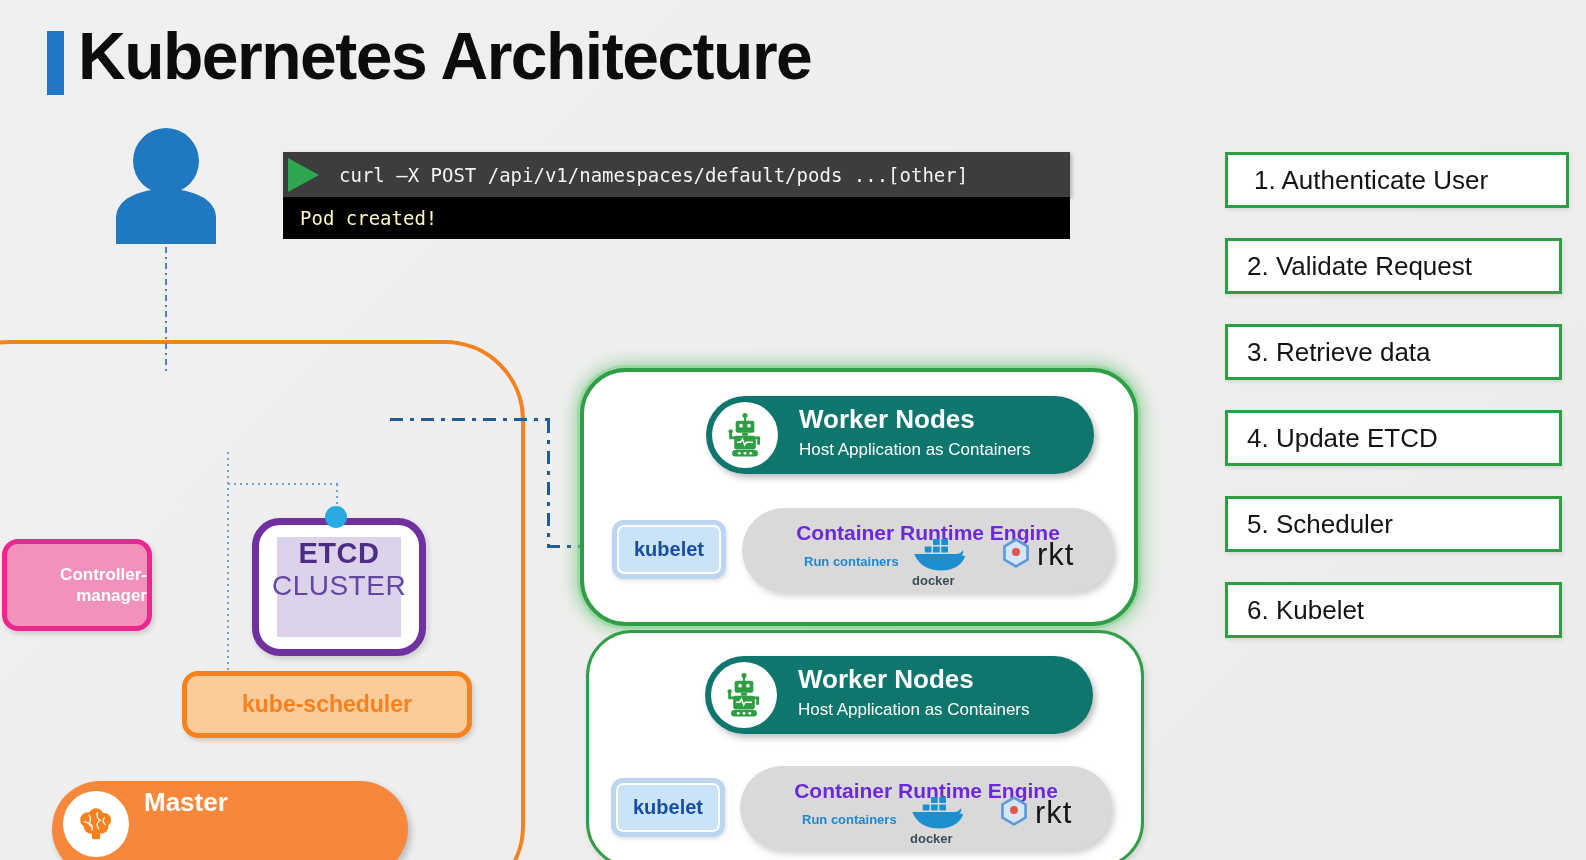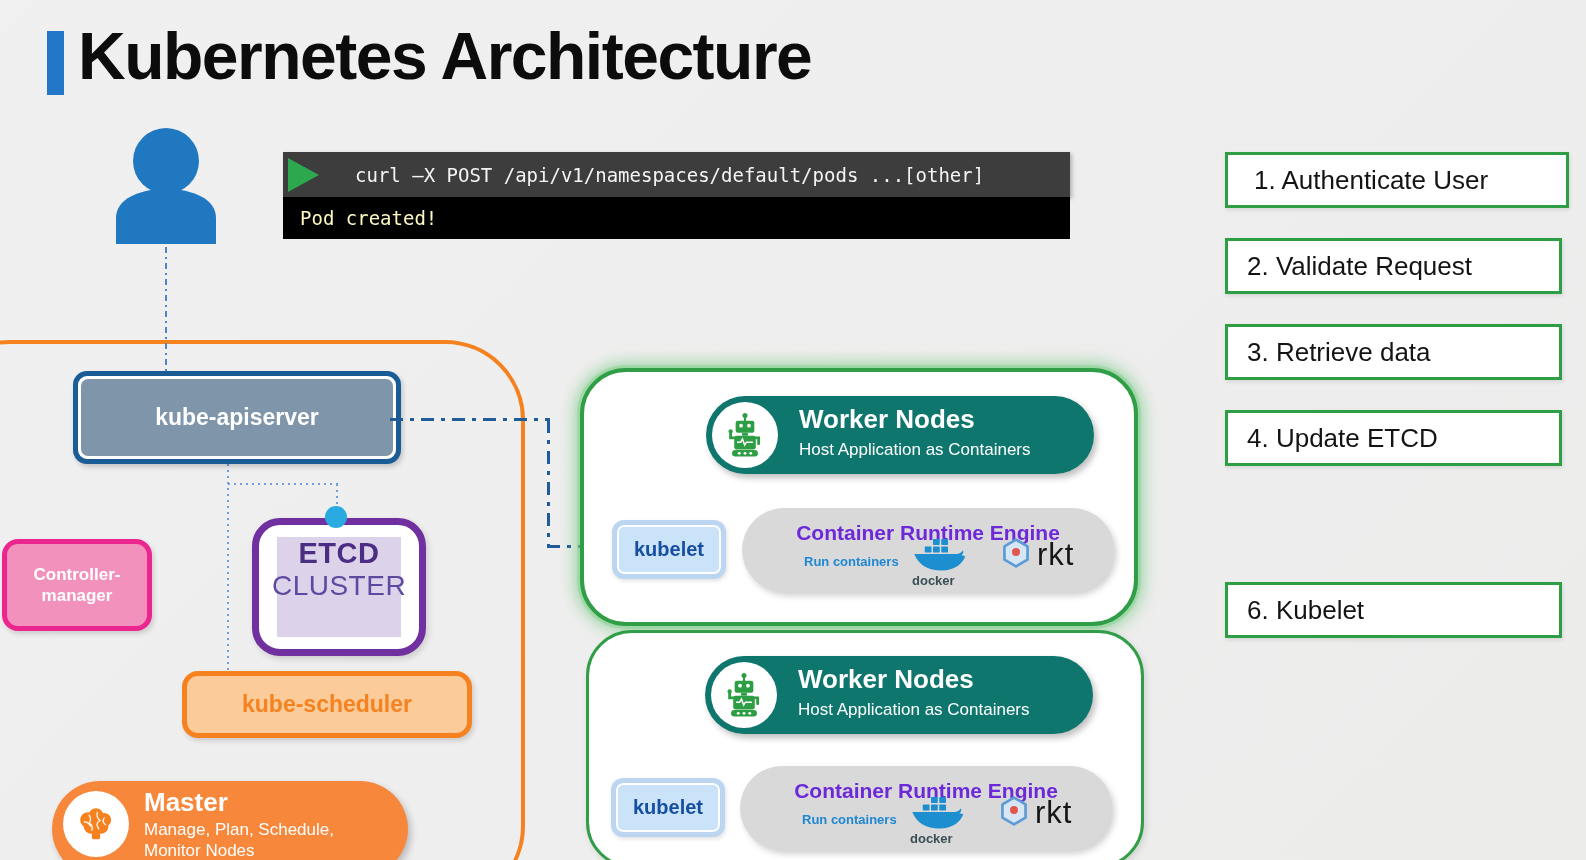--- a/index.html
+++ b/index.html
@@ -12,38 +12,38 @@
 
   
   .title-accent{left:47px;top:31px;width:17px;height:64px;background:#2377C8;}
   .page-title{left:78px;top:18px;font-size:66px;font-weight:700;color:#0c0c0c;letter-spacing:-1.5px;white-space:nowrap;}
 
   
   .user-svg{left:106px;top:126px;}
 
   
   .terminal{left:283px;top:152px;width:787px;}
-  .term-cmd{position:relative;height:45px;background:#3D3D3D;display:flex;align-items:center;box-shadow:2px 2px 4px rgba(0,0,0,.25);gap:16px;}
+  .term-cmd{position:relative;height:45px;background:#3D3D3D;display:flex;align-items:center;box-shadow:2px 2px 4px rgba(0,0,0,.25);}
   .run-tri{width:0;height:0;margin-left:5px;border-left:31px solid #2EA84F;border-top:17px solid transparent;border-bottom:17px solid transparent;}
   .cmd-text{margin-left:20px;font-family:"DejaVu Sans Mono",monospace;font-size:19px;color:#f4f4f4;white-space:nowrap;}
   .term-out{height:42px;background:#000;display:flex;align-items:center;}
   .out-text{margin-left:17px;font-family:"DejaVu Sans Mono",monospace;font-size:19px;color:#fef9c3;}
 
   
   .step-box{left:1225px;width:312px;height:50px;background:#fff;border:3px solid #2E9E44;display:flex;align-items:center;padding-left:19px;font-size:26px;color:#141414;box-shadow:1px 2px 4px rgba(0,0,0,.10);}
 
   
   .master-boundary{left:-70px;top:340px;width:587px;height:558px;border:4px solid #F5821F;border-radius:80px;}
 
   
   .apiserver{left:73px;top:371px;width:312px;height:77px;background:#fff;border:5px solid #1A5C96;border-radius:14px;padding:3px;box-sizing:content-box;box-shadow:2px 3px 5px rgba(0,0,0,.18);}
   .apiserver-inner{width:100%;height:100%;background:#7E95AA;border-radius:7px;display:flex;align-items:center;justify-content:center;color:#fff;font-size:23px;font-weight:700;}
 
   
-  .controller{left:2px;top:539px;width:140px;height:82px;background:#F292BC;border:5px solid #EC268F;border-radius:16px;display:flex;flex-direction:column;align-items:center;justify-content:center;color:#fff;font-size:17px;font-weight:700;line-height:1.25;box-shadow:2px 3px 5px rgba(0,0,0,.15);}
+  .controller{left:2px;top:539px;width:140px;height:82px;background:#F292BC;border:5px solid #EC268F;border-radius:16px;display:flex;flex-direction:column;align-items:flex-end;justify-content:center;color:#fff;font-size:17px;font-weight:700;line-height:1.25;box-shadow:2px 3px 5px rgba(0,0,0,.15);}
 
   
   .etcd{left:252px;top:518px;width:160px;height:124px;background:#fff;border:7px solid #7030A0;border-radius:28px;display:flex;align-items:center;justify-content:center;box-shadow:2px 3px 6px rgba(0,0,0,.15);}
   .etcd-inner{width:124px;height:100px;background:#DCD3EA;display:flex;flex-direction:column;align-items:center;justify-content:flex-start;}
   .etcd-l1{font-size:29px;font-weight:700;color:#4B2E83;letter-spacing:.5px;}
   .etcd-l2{font-size:28px;font-weight:400;color:#5F48A0;letter-spacing:.5px;}
   .etcd-dot{left:325px;top:506px;width:22px;height:22px;border-radius:50%;background:#29ABE2;}
 
   
   .scheduler{left:182px;top:671px;width:280px;height:57px;background:#FBCB99;border:5px solid #F5821F;border-radius:16px;display:flex;align-items:center;justify-content:center;color:#F5821F;font-size:23px;font-weight:700;box-shadow:2px 3px 5px rgba(0,0,0,.15);}
@@ -104,34 +104,32 @@
     </div>
     <div class="term-out">
       <div class="out-text">Pod created!</div>
     </div>
   </div>
 
   <div class="abs step-box" style="top:152px;padding-left:26px;">1. Authenticate User</div>
   <div class="abs step-box" style="top:238px;">2. Validate Request</div>
   <div class="abs step-box" style="top:324px;">3. Retrieve data</div>
   <div class="abs step-box" style="top:410px;">4. Update ETCD</div>
+  <div class="abs step-box" style="top:496px;">5. Scheduler</div>
   <div class="abs step-box" style="top:582px;">6. Kubelet</div>
 
   <div class="abs master-boundary"></div>
 
   <div class="abs fine-dd-v" style="left:165px;top:247px;height:124px;"></div>
 
   <div class="abs dot-v" style="left:227px;top:452px;height:220px;"></div>
 
   <div class="abs dot-h" style="left:228px;top:483px;width:110px;"></div>
   <div class="abs dot-v" style="left:336px;top:484px;height:24px;"></div>
 
-  <div class="abs apiserver">
-    <div class="apiserver-inner">kube-apiserver</div>
-  </div>
 
   <div class="abs dashdot-h" style="left:390px;top:418px;width:160px;"></div>
   <div class="abs dashdot-v" style="left:547px;top:420px;height:126px;"></div>
   <div class="abs dashdot-h" style="left:547px;top:545px;width:65px;"></div>
 
   <div class="abs controller">
     <div>Controller-</div>
     <div>manager</div>
   </div>
 
@@ -158,21 +156,20 @@
         </g>
         <g stroke="#fff" stroke-width="1.8" fill="none" stroke-linecap="round">
           <path d="M22,19 q4,6 0,12 q6,2 4,10"></path>
           <path d="M34,15 q-2,8 4,12 q-8,4 -2,12"></path>
           <path d="M44,23 q-4,6 2,10"></path>
           <path d="M15,29 q6,0 9,6"></path>
         </g>
       </svg>
     </div>
     <div class="badge-title">Master</div>
-    <div class="badge-sub">Manage, Plan, Schedule, Monitor Nodes</div>
   </div>
 
   <div class="abs wgroup wgroup1">
     <div class="wpill wpill1">
       <div class="wpill-circle">
         <svg width="46" height="46" viewBox="0 0 64 64" fill="#2E9E45">
           <circle cx="32" cy="5" r="3.5"></circle>
             <rect x="30.5" y="7" width="3" height="6"></rect>
           <rect x="19" y="12" width="26" height="17" rx="3"></rect>
           <circle cx="26.5" cy="19" r="2.6" fill="#fff"></circle>

